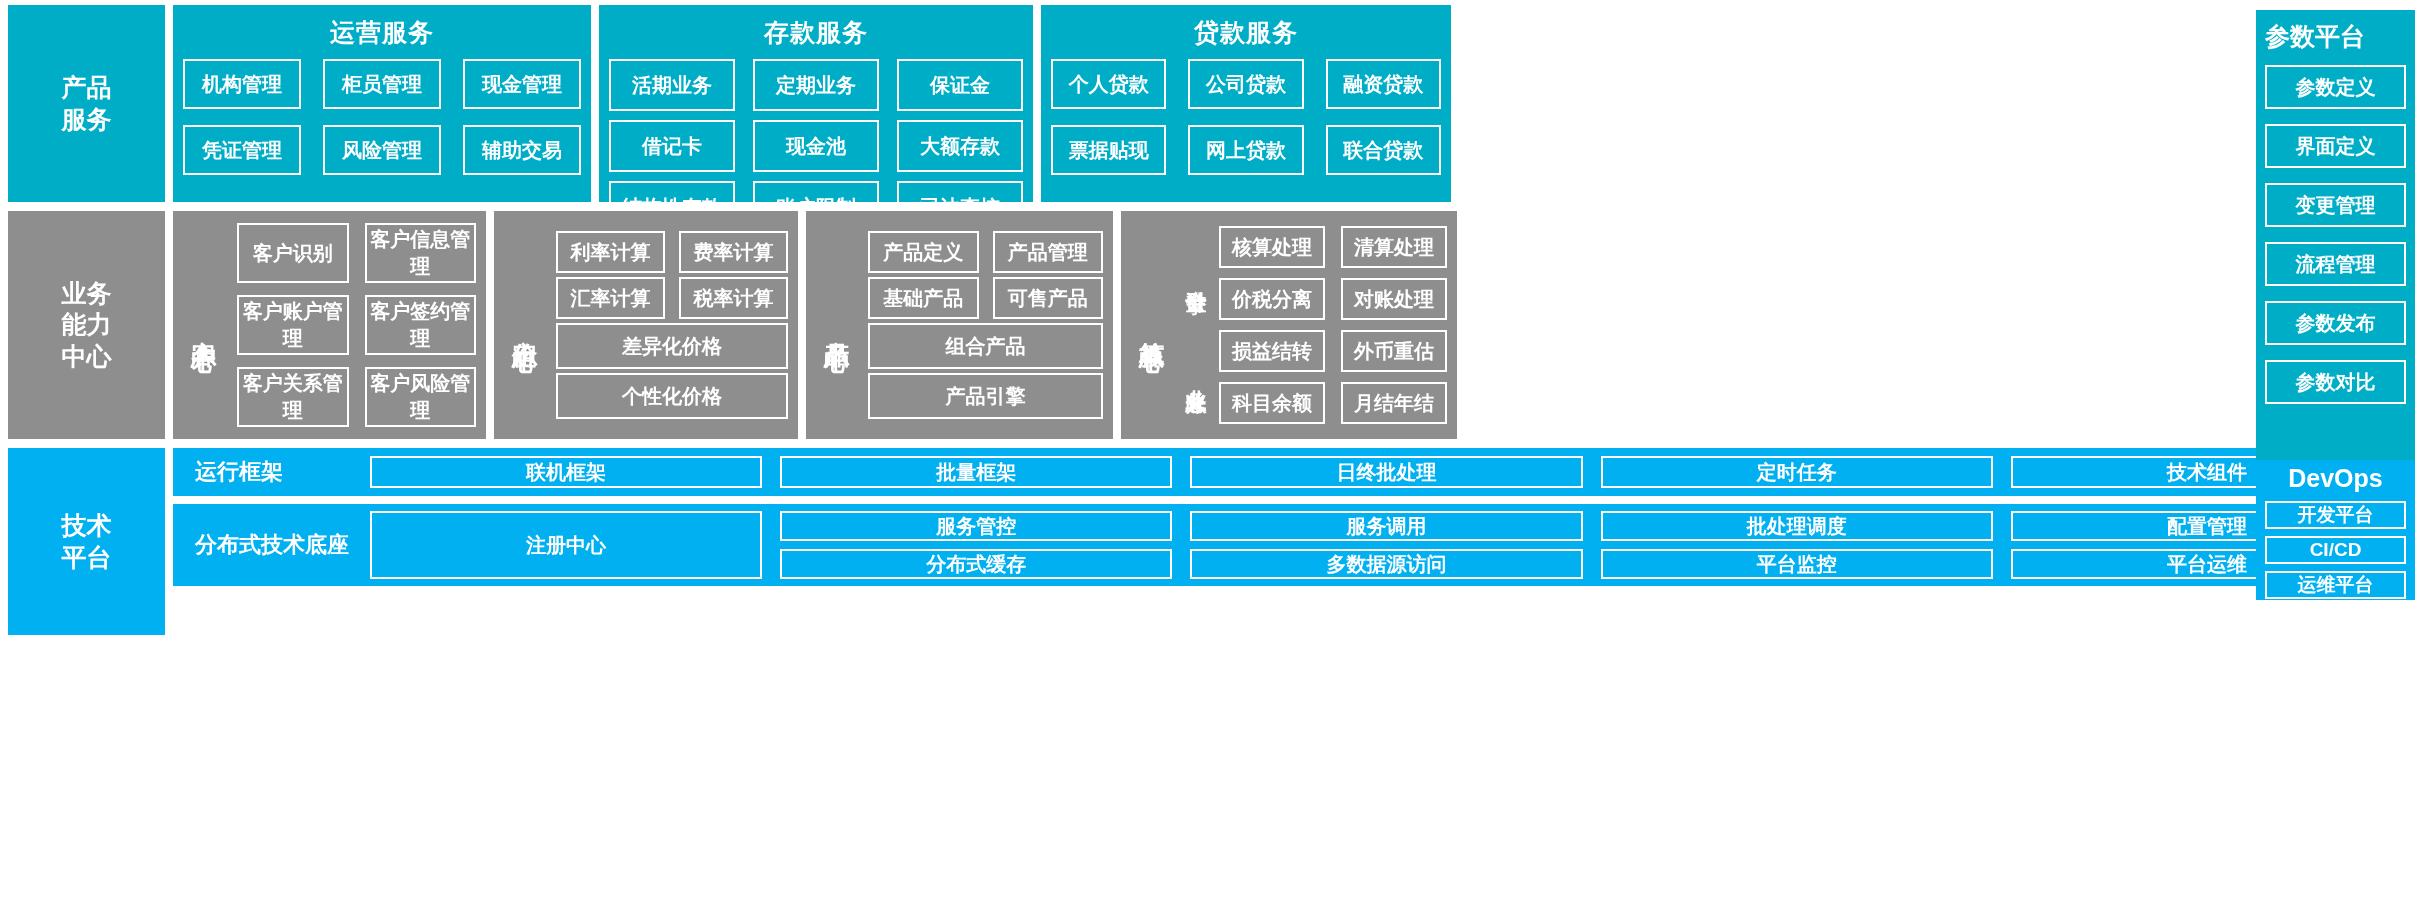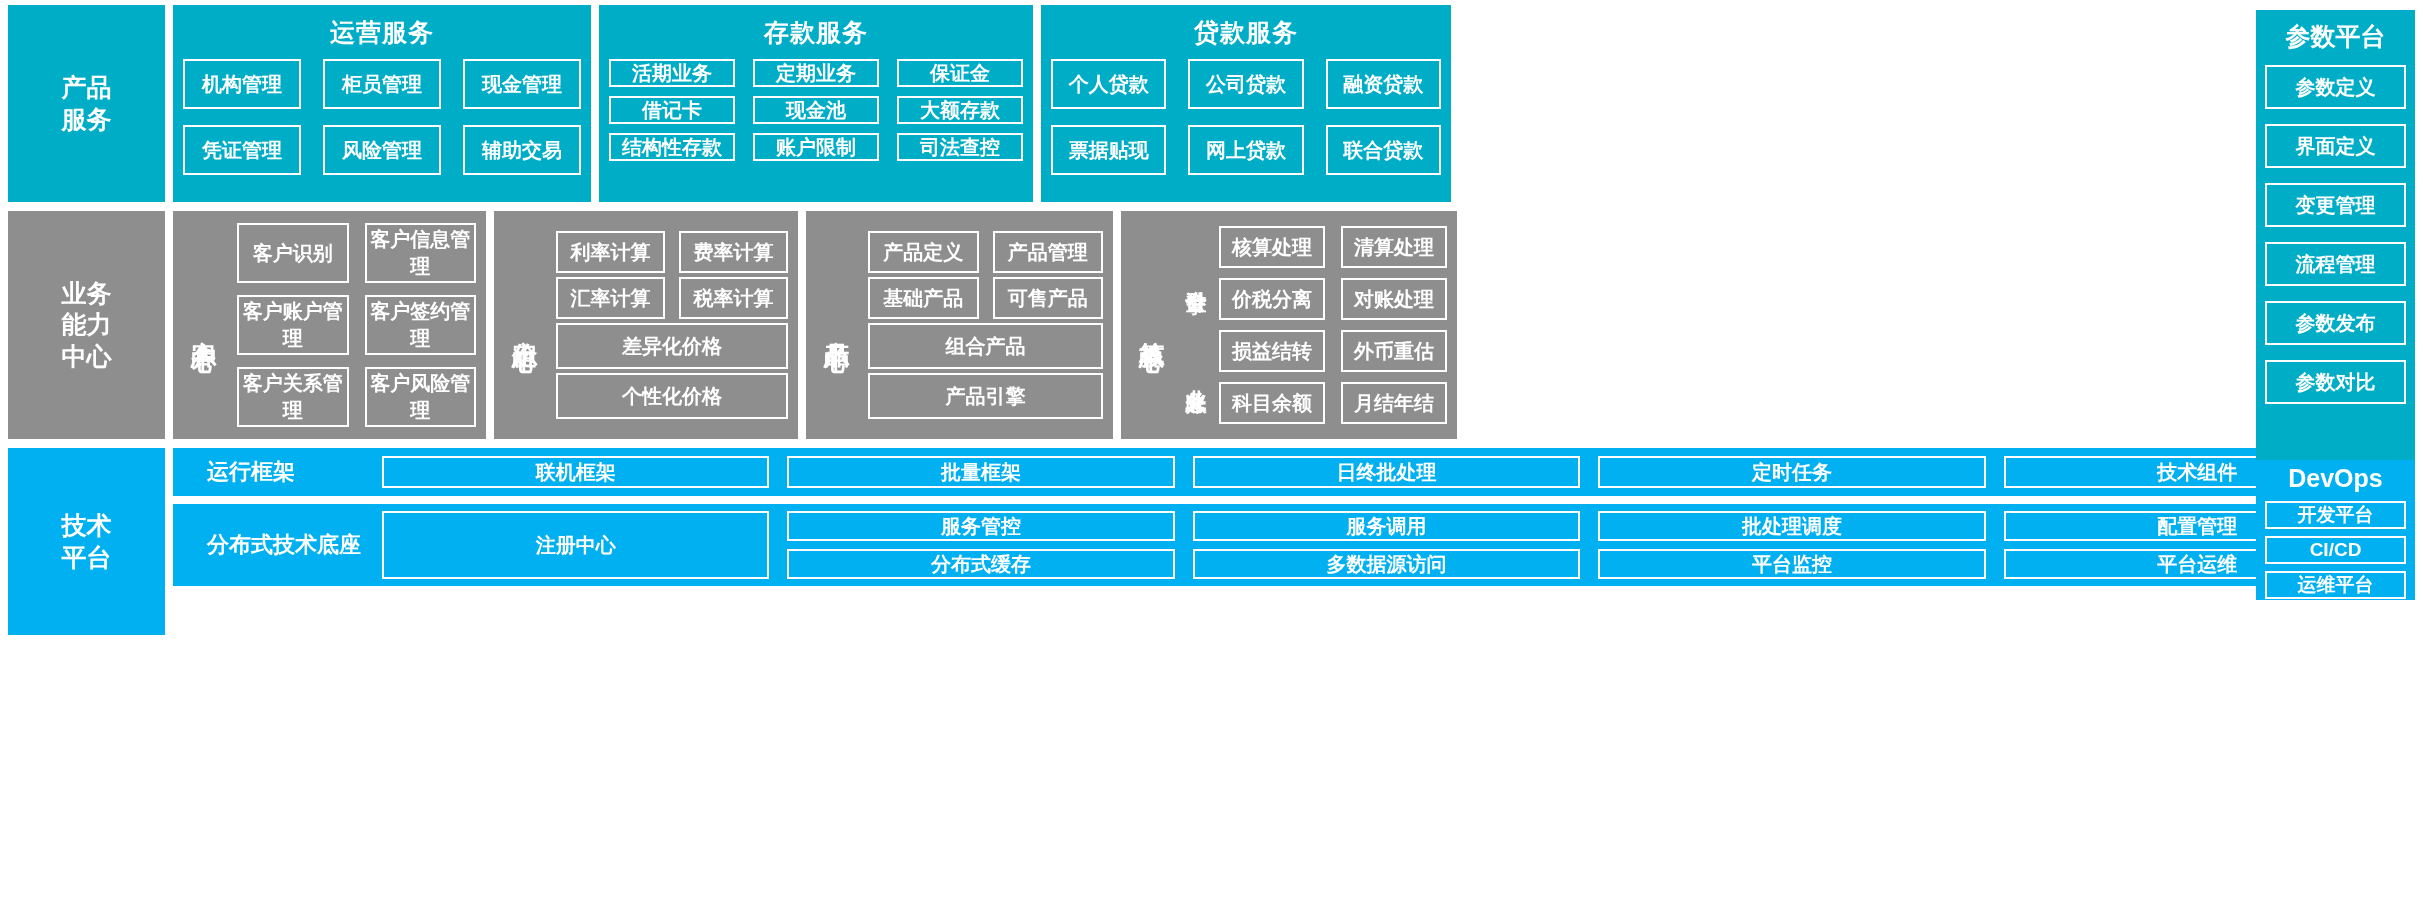--- a/index.html
+++ b/index.html
@@ -32,30 +32,30 @@
   .cell{
     border:2px solid #ffffff;color:#ffffff;display:flex;align-items:center;
     justify-content:center;font-size:20px;font-weight:bold;box-sizing:border-box;
     text-align:center;
   }
   .g-operation{flex:0 0 418px;}
   .g-deposit{flex:0 0 434px;}
   .g-loan{flex:0 0 410px;}
   .g-operation .svc-grid .cell{height:50px;}
   .g-deposit .svc-grid{gap:9px 18px;}
-  .g-deposit .svc-grid .cell{height:28px;}
+  .g-deposit .svc-grid .cell{height:52px;}
   .g-loan .svc-grid .cell{height:50px;}
   .g-operation .svc-grid{gap:16px 22px;}
   .g-loan .svc-grid{gap:16px 22px;}
 
   
   .rail{
     position:absolute;left:2256px;top:5px;width:159px;height:496px;
     background:#00ADC6;box-sizing:border-box;
-    display:flex;flex-direction:column;align-items:center;padding:6px 9px 8px 9px;
+    display:flex;flex-direction:column;align-items:flex-start;padding:6px 9px 8px 9px;
   }
   .rail-title{color:#fff;font-size:25px;font-weight:bold;margin:4px 0 12px 0;}
   .rail-list{display:flex;flex-direction:column;gap:15px;width:100%;flex:1;}
   .rail-list .cell{height:44px;font-size:20px;width:100%;}
 
   
   .devops{
     position:absolute;left:2256px;top:455px;width:159px;height:140px;
     background:#00B0F0;box-sizing:border-box;
     display:flex;flex-direction:column;align-items:center;padding:3px 9px 6px 9px;
@@ -89,21 +89,21 @@
   .pc-grid .wide{grid-column:1 / span 2;height:46px;}
 
   .acct-cols{display:flex;flex:1;margin-left:8px;}
   .acct-sub{display:flex;flex-direction:column;justify-content:space-between;flex:0 0 30px;}
   .acct-grid{display:grid;grid-template-columns:repeat(2,1fr);gap:10px 16px;flex:1;margin-left:8px;}
   .acct-grid .cell{height:42px;font-size:20px;}
 
   
   .bot-band{height:187px;margin-top:9px;display:flex;gap:8px;margin-left:8px;margin-right:8px;}
   .bot-stack{display:flex;flex-direction:column;gap:8px;flex:1;}
-  .bot-row{background:#00B0F0;display:flex;align-items:center;padding:8px 24px;box-sizing:border-box;justify-content:space-between;}
+  .bot-row{background:#00B0F0;display:flex;align-items:center;padding:8px 12px;box-sizing:border-box;justify-content:space-between;}
   .bot-row-1{height:48px;}
   .bot-row-2{height:82px;}
   .bot-row-label{color:#fff;font-weight:bold;font-size:22px;flex:0 0 175px;padding-left:10px;}
   .bot-cells{display:grid;grid-template-columns:repeat(5,1fr);gap:10px 18px;flex:1;}
   .bot-cells .cell{height:32px;font-size:20px;}
   .bot-cells-2{display:grid;grid-template-columns:repeat(5,1fr);grid-template-rows:repeat(2,1fr);gap:8px 18px;flex:1;}
   .bot-cells-2 .cell{height:30px;font-size:20px;}
   .bot-cells-2 .tall{grid-row:1 / span 2;height:auto;}
 </style>
 </head>

